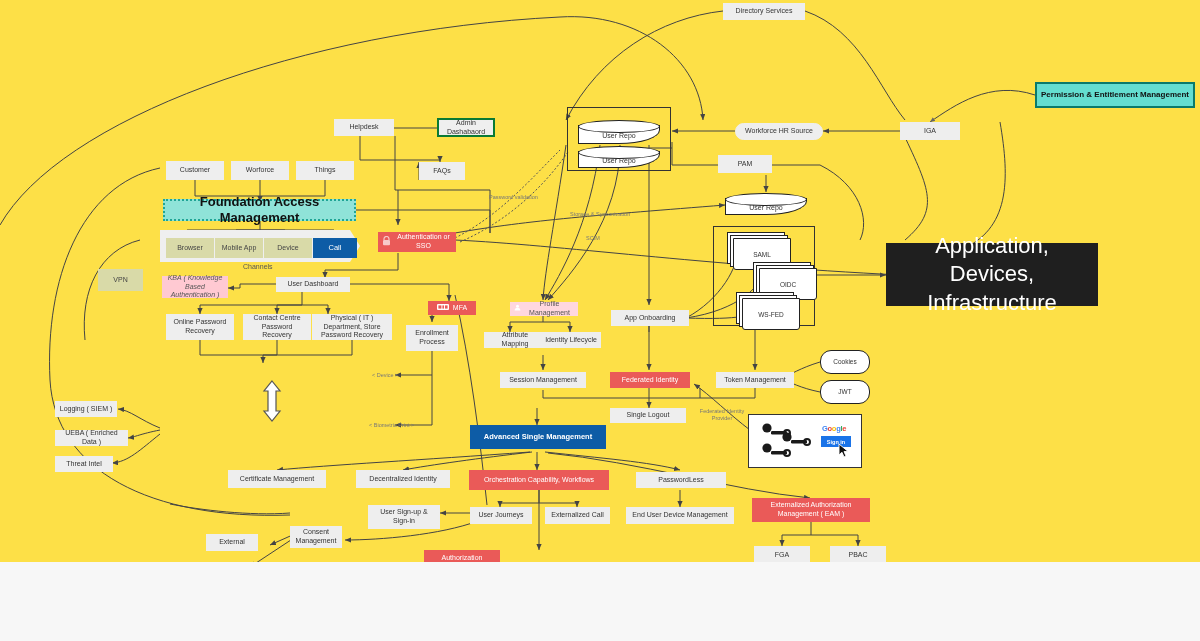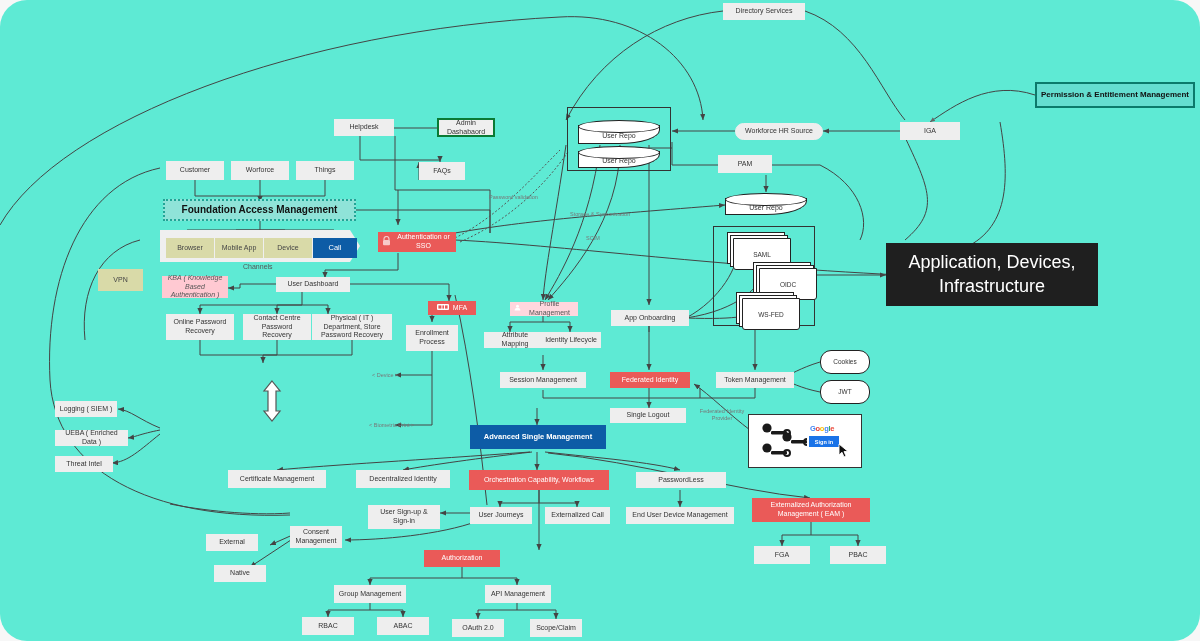--- a/index.html
+++ b/index.html
@@ -1,55 +1,55 @@
 <!DOCTYPE html>
 <html><head>
 <meta charset="utf-8">
 <title>IAM Architecture Diagram</title>
 <style>
   html,body{margin:0;padding:0;background:#f7f7f7;}
   body{font-family:"Liberation Sans",sans-serif;}
-  #canvas{position:relative;width:1200px;height:641px;background:#5eead4;overflow:hidden;border-radius:27px;}
+  #canvas{position:relative;width:1200px;height:562px;background:#fde047;overflow:hidden;}
   #edges{position:absolute;left:0;top:0;width:1200px;height:641px;}
   .node{position:absolute;box-sizing:border-box;display:flex;align-items:center;
         justify-content:center;text-align:center;font-size:7px;color:#333;
         line-height:1.25;padding:2px 3px;}
   .plain{background:#eeeeee;border:1px solid #eeeeee;}
   .teal{background:#64ded0;border:2px solid #0b7a6b;color:#111;font-weight:bold;font-size:8px;}
-  .teal-d{background:#8fe3d8;border:2px dotted #20a596;color:#111;font-weight:bold;font-size:10px;}
+  .teal-d{background:#8fe3d8;border:2px dotted #20a596;color:#111;font-weight:bold;font-size:13px;}
   .green-o{background:#efefef;border:2px solid #0a7a34;color:#333;}
   .red{background:#ea5a58;border:1px solid #ea5a58;color:#fff;}
   .pink{background:#ffc9d2;border:1px solid #ffc9d2;color:#555;}
   .pinkl{background:#ffd7de;border:1px solid #ffd7de;color:#555;}
   .blue{background:#0d5ca6;border:1px solid #0d5ca6;color:#fff;font-weight:bold;font-size:7.5px;}
   .orange{background:#fbb040;border:1px solid #fbb040;color:#222;font-weight:bold;font-size:7.5px;}
   .purple{background:#7626d6;border:1px solid #7626d6;color:#fff;font-weight:bold;font-size:7.5px;}
   .khaki{background:#d9daa8;border:1px solid #d9daa8;color:#444;}
-  .dark{background:#1f1f1f;border:1px solid #1f1f1f;color:#fff;font-size:18px;line-height:1.3;}
+  .dark{background:#1f1f1f;border:1px solid #1f1f1f;color:#fff;font-size:22px;line-height:1.3;}
   .boxout{background:transparent;border:1.5px solid #333;}
   .rounded{border-radius:11px;background:#fff;border:1.5px solid #222;}
   .cyl{position:absolute;}
   .cyl .body{position:absolute;left:0;right:0;top:5px;bottom:0;background:#fff;
              border-left:1.4px solid #222;border-right:1.4px solid #222;
              border-bottom:1.4px solid #222;border-radius:0 0 50%/0 0 14px 14px;}
   .cyl .top{position:absolute;left:0;right:0;top:0;height:11px;background:#fff;
             border:1.4px solid #222;border-radius:50%/50%;}
   .cyl .lbl{position:absolute;left:0;right:0;top:7px;bottom:0;display:flex;
             align-items:center;justify-content:center;font-size:7px;color:#333;}
   .stack{position:absolute;}
   .stack .pg{position:absolute;width:56px;height:30px;background:#fff;border:1.3px solid #222;}
   .stack .pg1{left:0;top:0;}
   .stack .pg2{left:3px;top:3px;}
   .stack .pg3{left:6px;top:6px;display:flex;align-items:center;justify-content:center;
               font-size:6.5px;color:#333;border-radius:0 0 3px 3px;}
   .chev{position:absolute;background:#efefef;}
   .elabel{position:absolute;font-size:5.5px;color:#777;white-space:nowrap;}
   .clabel{position:absolute;font-size:7px;color:#555;}
   .gwidget{position:absolute;background:#fff;border:1.5px solid #333;}
-  .gsign{position:absolute;background:#fff;}
+  .gsign{position:absolute;background:#fff;margin-left:12px;}
   .glogo{position:absolute;font-size:7.5px;font-weight:bold;letter-spacing:-.3px;}
   .gbtn{position:absolute;background:#1a73e8;color:#fff;font-size:5.5px;
         display:flex;align-items:center;justify-content:center;font-weight:bold;}
   .icn{display:inline-block;vertical-align:middle;margin-right:4px;}
 </style>
 </head>
 <body>
 
 <div id="canvas">
 

